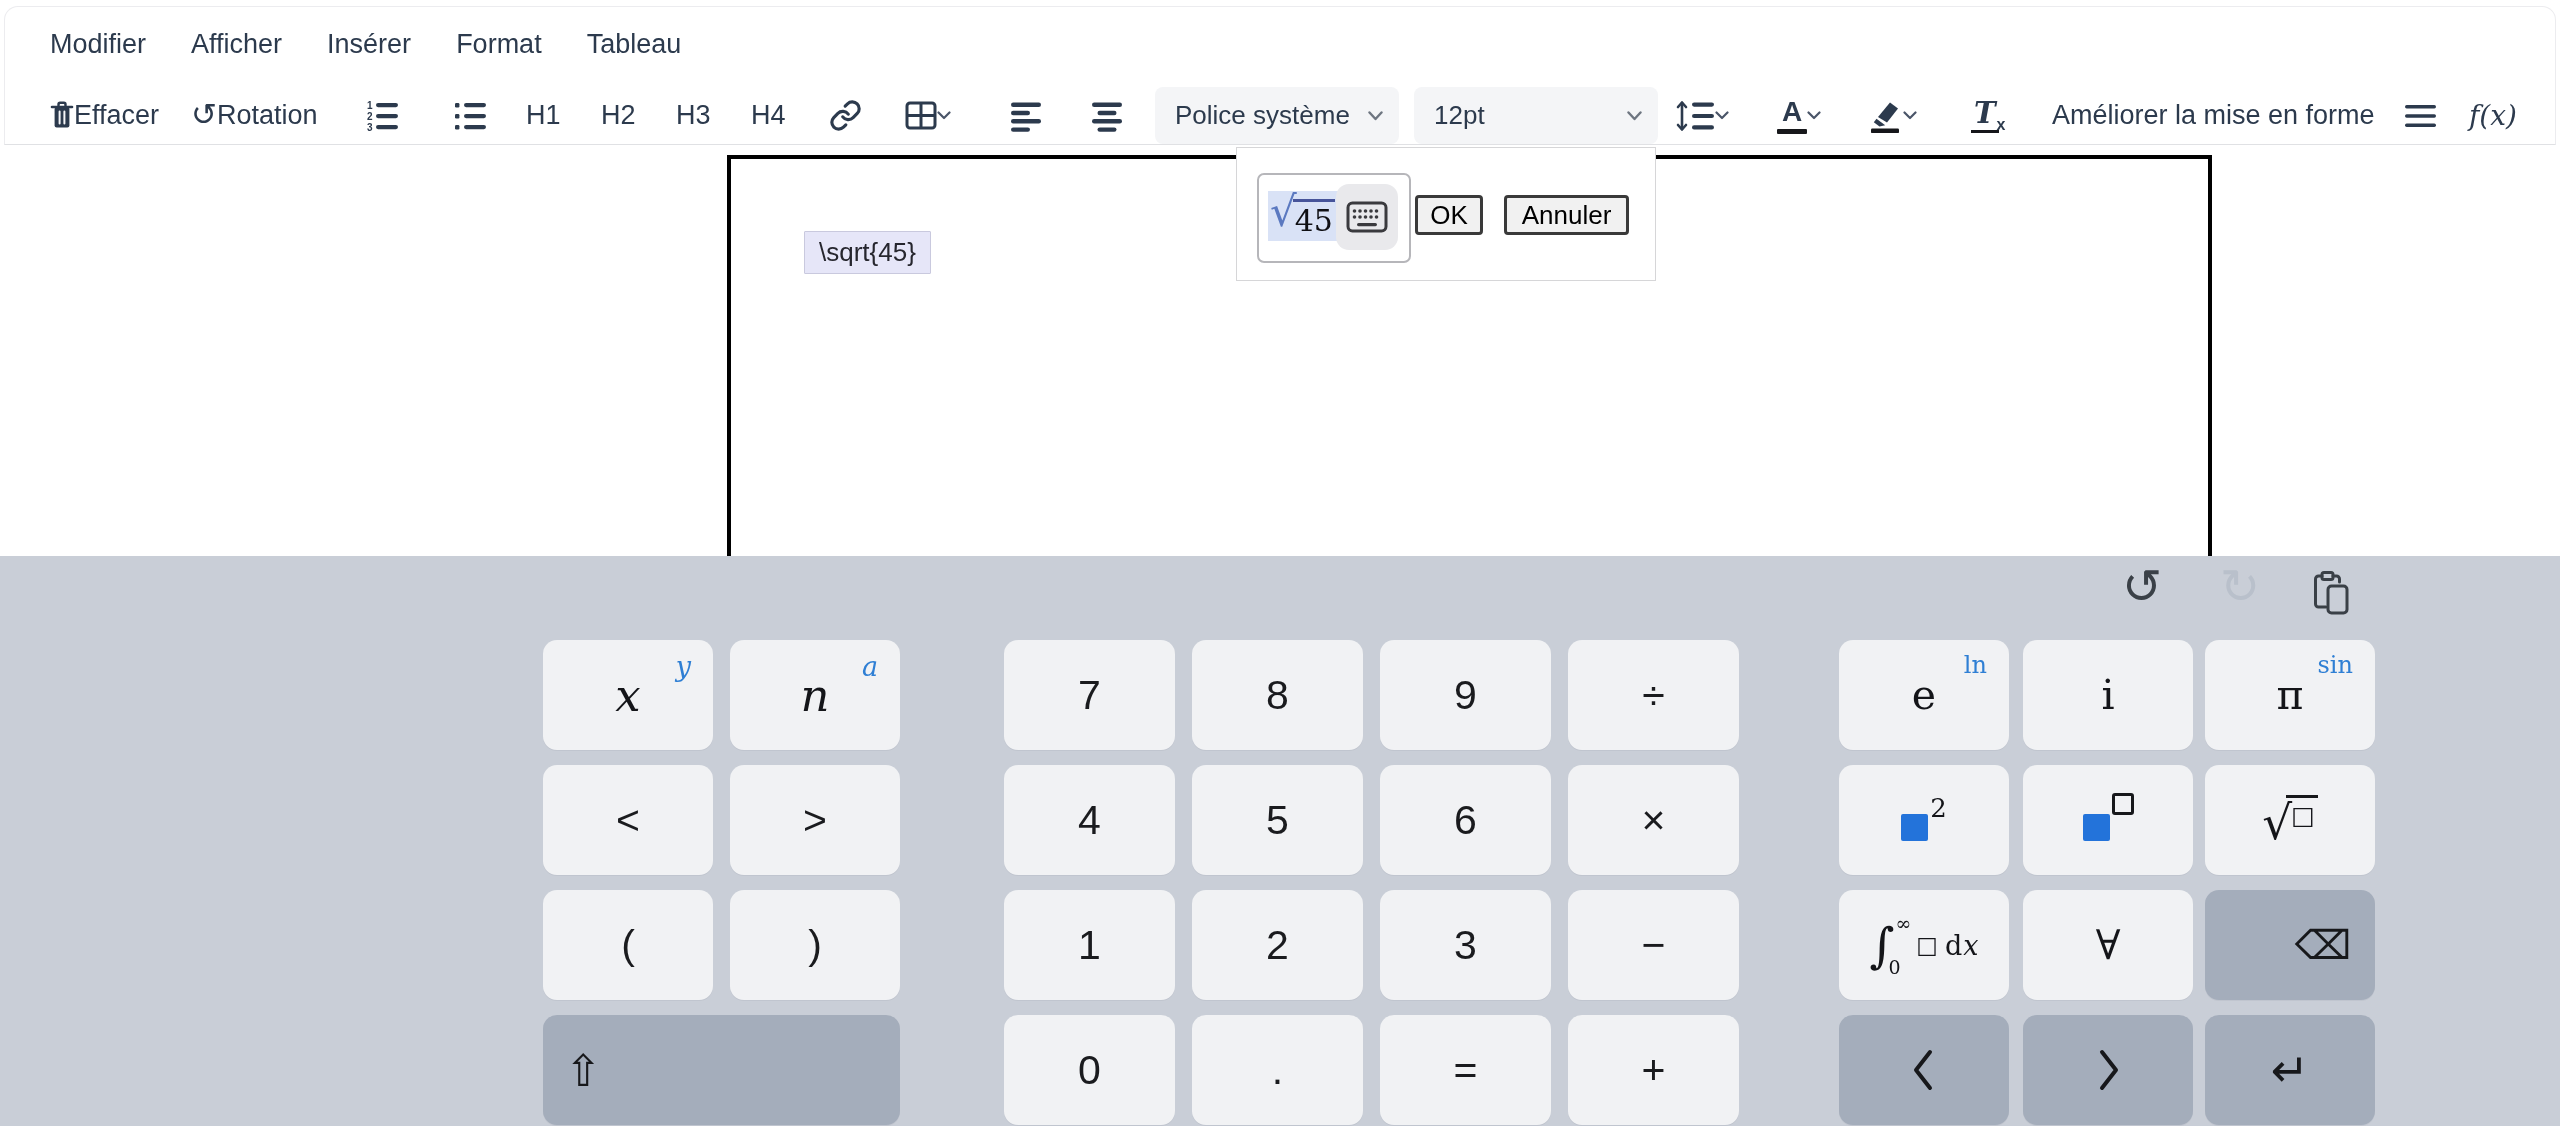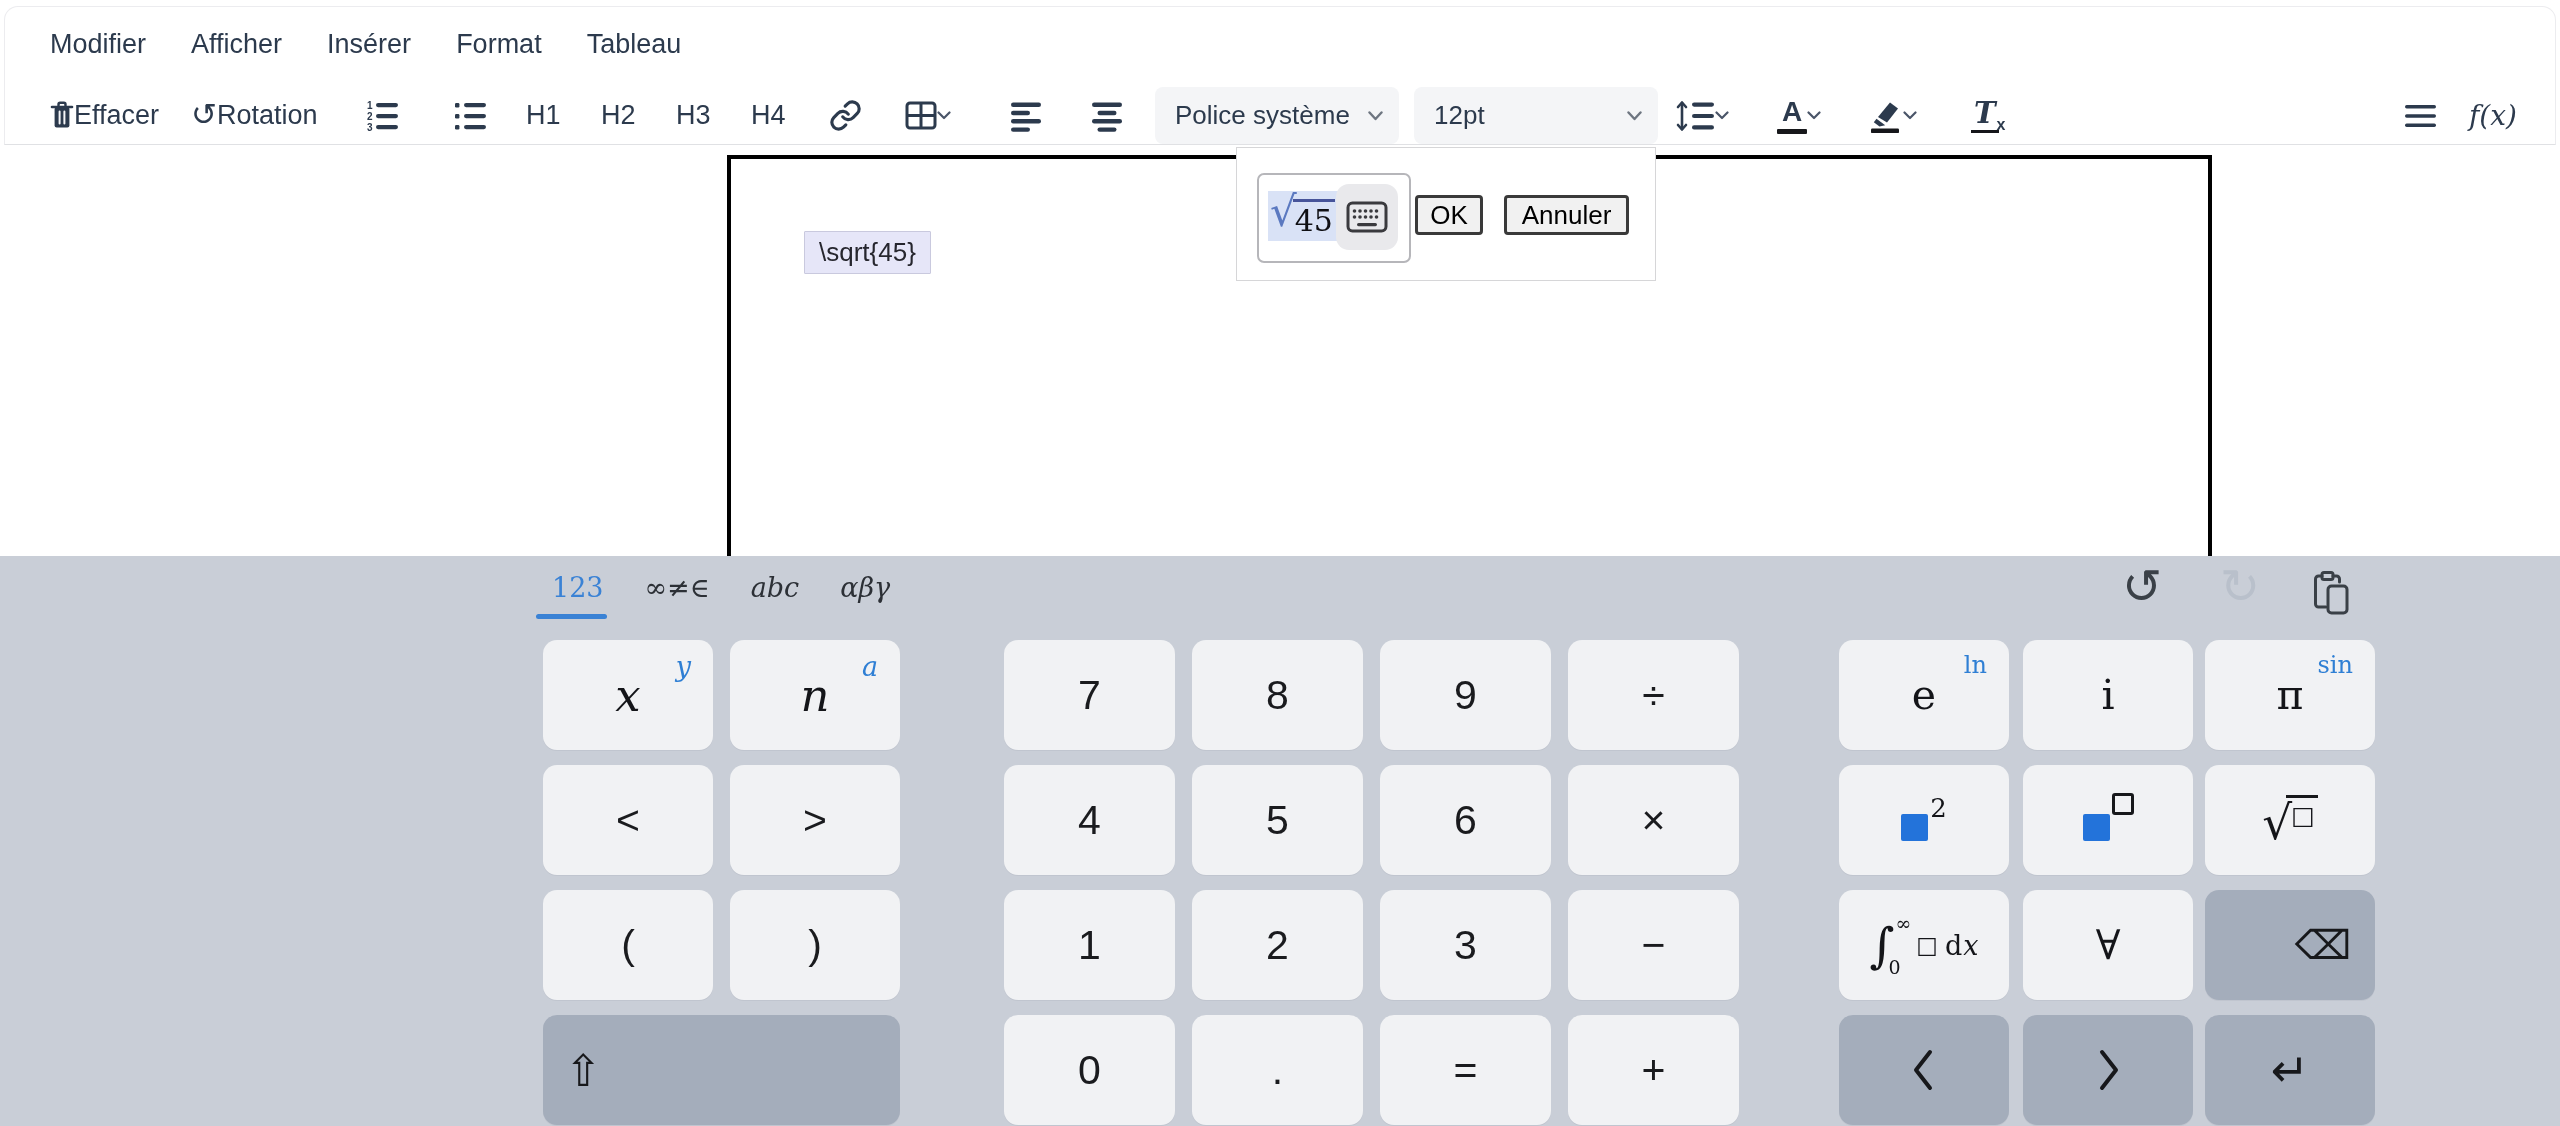--- a/index.html
+++ b/index.html
@@ -240,20 +240,23 @@
       <svg width="14" height="9" viewBox="0 0 14 9">
           <polyline points="1.5,1.5 7,7 12.5,1.5" fill="none" stroke="#4a5568" stroke-width="2.2" stroke-linecap="round" stroke-linejoin="round"></polyline>
         </svg>
     </div>
 
     <div class="t-icon" style="left:1966px;gap:0">
       <span class="tx-t">T</span>
       <span class="tx-x">x</span>
     </div>
 
+    <div class="t-item" style="left:2047px">
+      <span>Améliorer la mise en forme</span>
+    </div>
 
     <div class="t-icon" style="left:2400px">
       <svg width="31" height="22" viewBox="0 0 31 22" fill="#2c3a4d">
         <rect x="0" y="0" width="31" height="3.4" rx="1.7"></rect>
         <rect x="0" y="9.3" width="31" height="3.4" rx="1.7"></rect>
         <rect x="0" y="18.6" width="31" height="3.4" rx="1.7"></rect>
       </svg>
     </div>
 
     <div class="t-item" style="left:2464px">
@@ -287,26 +290,20 @@
           <circle cx="30.5" cy="16" r="1.8" fill="#3a3a3e"></circle>
         <rect x="11" y="22" width="20" height="3.2" rx="1.6" fill="#3a3a3e"></rect>
       </svg>
     </button>
   </div>
   <button class="pbtn btn-ok">OK</button>
   <button class="pbtn btn-cancel">Annuler</button>
 </div>
 
 <div id="kpanel">
-  <div id="ktabs">
-      <div class="ktab active">123</div>
-      <div class="ktab">∞≠∈</div>
-      <div class="ktab it">abc</div>
-      <div class="ktab it">αβγ</div>
-    </div>
   <span class="kact" id="undo-btn" style="left:2122px">↺</span>
   <span class="kact disabled" id="redo-btn" style="left:2220px">↻</span>
   <span id="paste-btn">
     <svg width="38" height="46" viewBox="0 0 38 46">
       <rect x="10" y="2.5" width="11" height="7" rx="2" fill="none" stroke="#3a4047" stroke-width="3"></rect>
       <path d="M10 6 H6.5 a3 3 0 0 0 -3 3 V34 a3 3 0 0 0 3 3 H14" fill="none" stroke="#3a4047" stroke-width="3" stroke-linecap="round"></path>
       <path d="M21 6 H24.5 a3 3 0 0 1 3 3 V12" fill="none" stroke="#3a4047" stroke-width="3" stroke-linecap="round"></path>
       <rect x="16" y="16" width="19" height="27" rx="3.5" fill="#c9ced7" stroke="#3a4047" stroke-width="3"></rect>
     </svg>
   </span>

